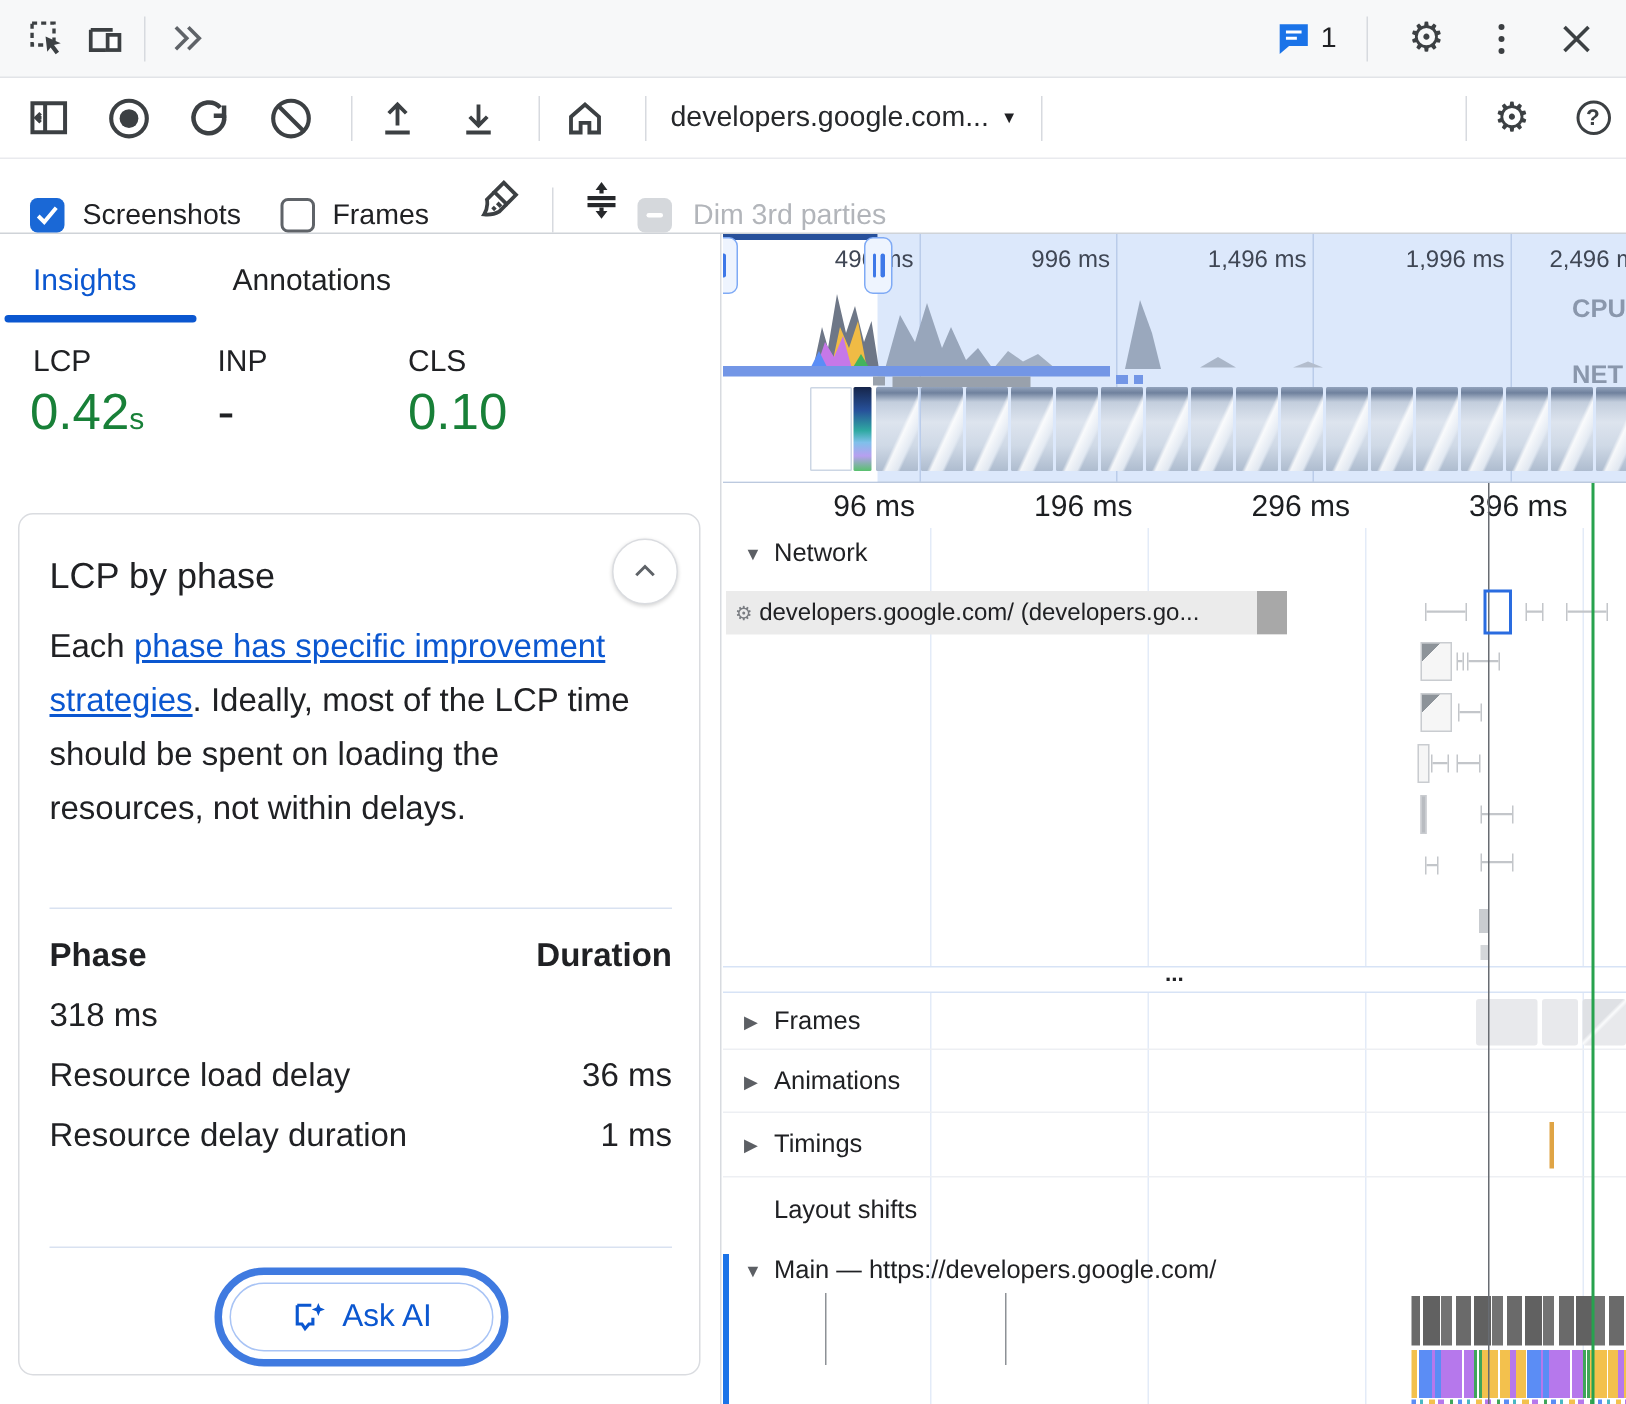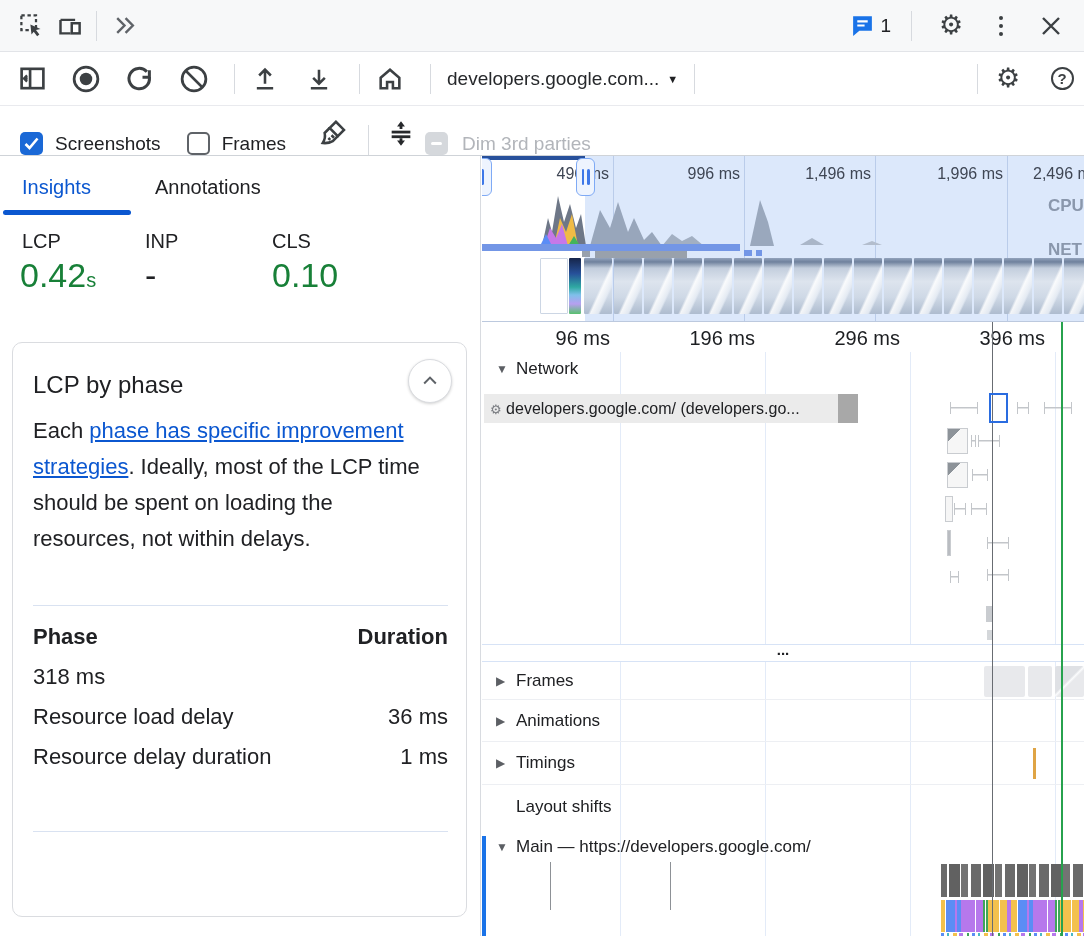--- a/index.html
+++ b/index.html
@@ -320,20 +320,29 @@
     </div>
     <div class="tbl-row" style="top:354px">
       <span>Resource load delay</span>
         <span>36 ms</span>
     </div>
     <div class="tbl-row" style="top:394px">
       <span>Resource delay duration</span>
         <span>1 ms</span>
     </div>
     <div class="card-div" style="top:488px"></div>
+    <div class="askai-outer">
+      <div class="askai-inner">
+        <svg width="25" height="25" viewBox="0 0 24 24" fill="none" stroke="#0b57d0" stroke-width="2">
+            <path d="M4 4 h9 M4 4 v12 h3 l2 3 2.5 -3 h2.5 v-4"></path>
+            <path d="M17.5 2.5 l1.2 3 3 1.2 -3 1.2 -1.2 3 -1.2 -3 -3 -1.2 3 -1.2 Z" fill="#0b57d0" stroke="none"></path>
+          </svg>
+        <span>Ask AI</span>
+      </div>
+    </div>
   </div>
 </div>
 
 <div class="overview">
   <div class="ov-window"></div>
   <div class="ov-winbar"></div>
 
   <div class="ov-grid" style="left:131px"></div>
   <div class="ov-grid" style="left:262px"></div>
   <div class="ov-grid" style="left:393px"></div>

